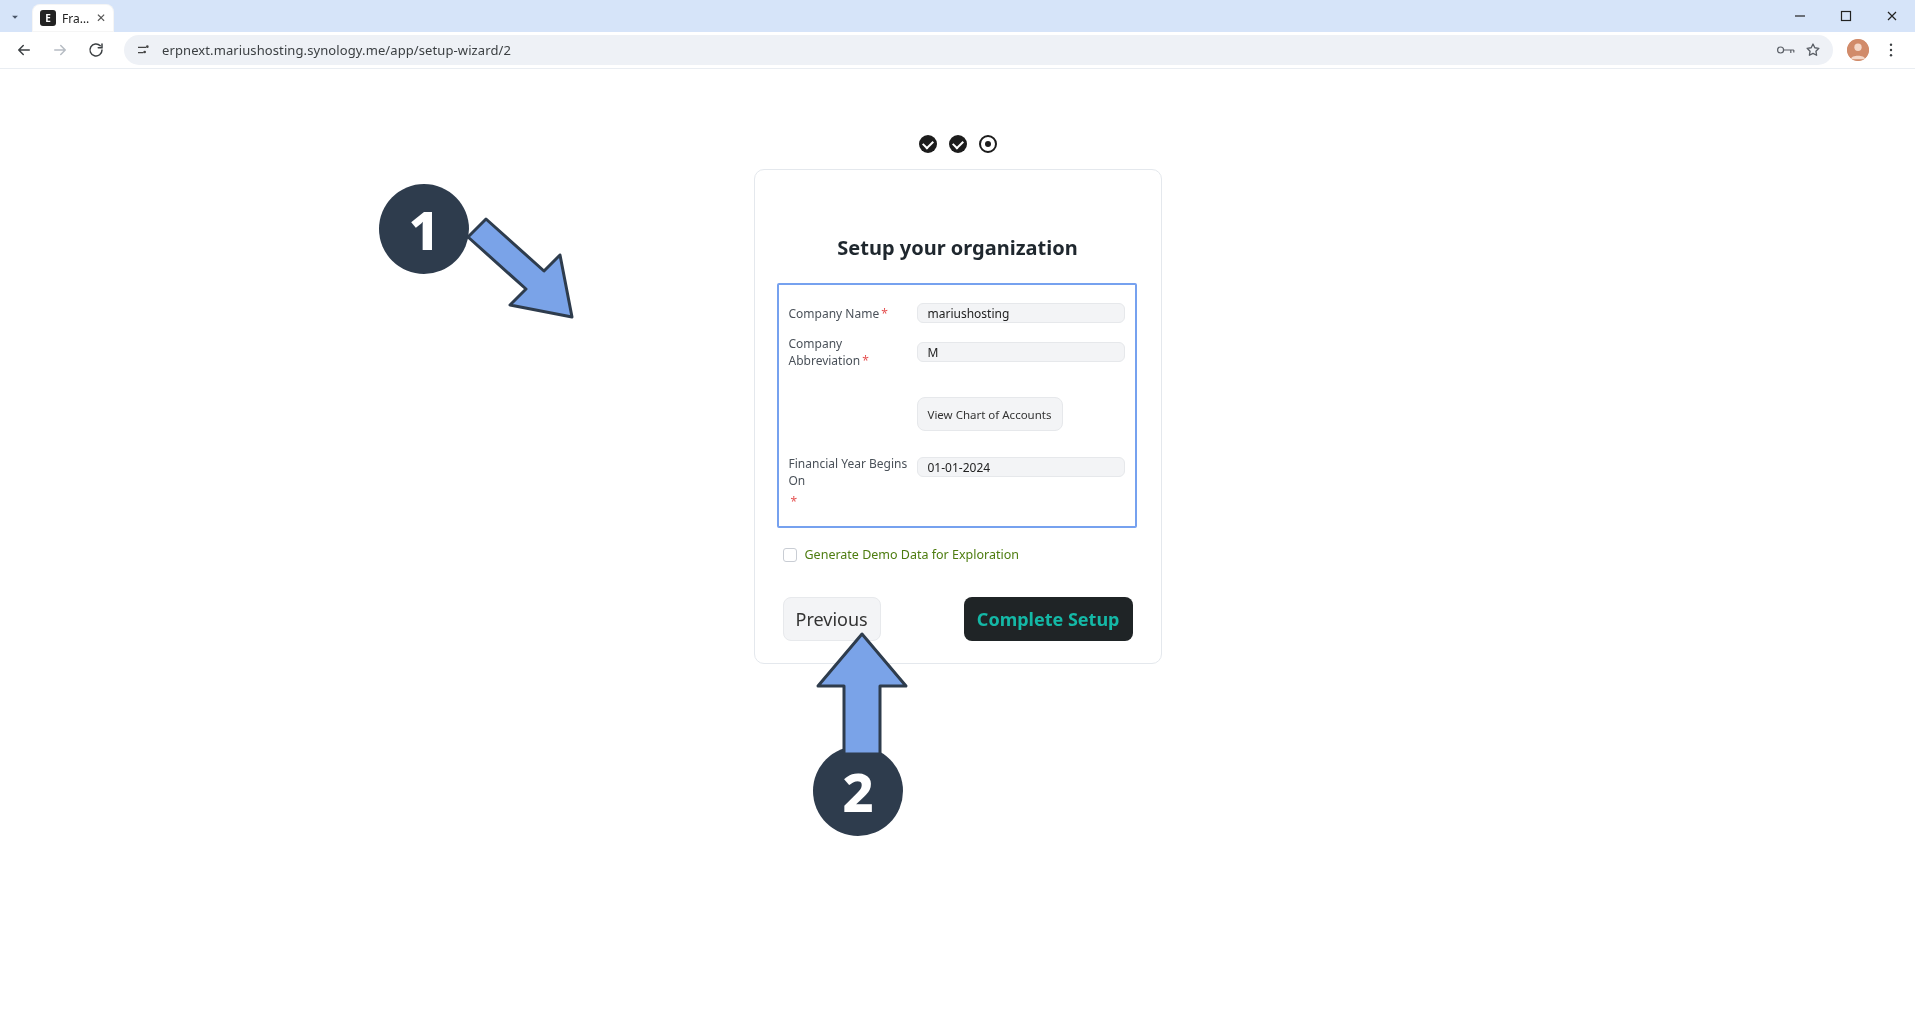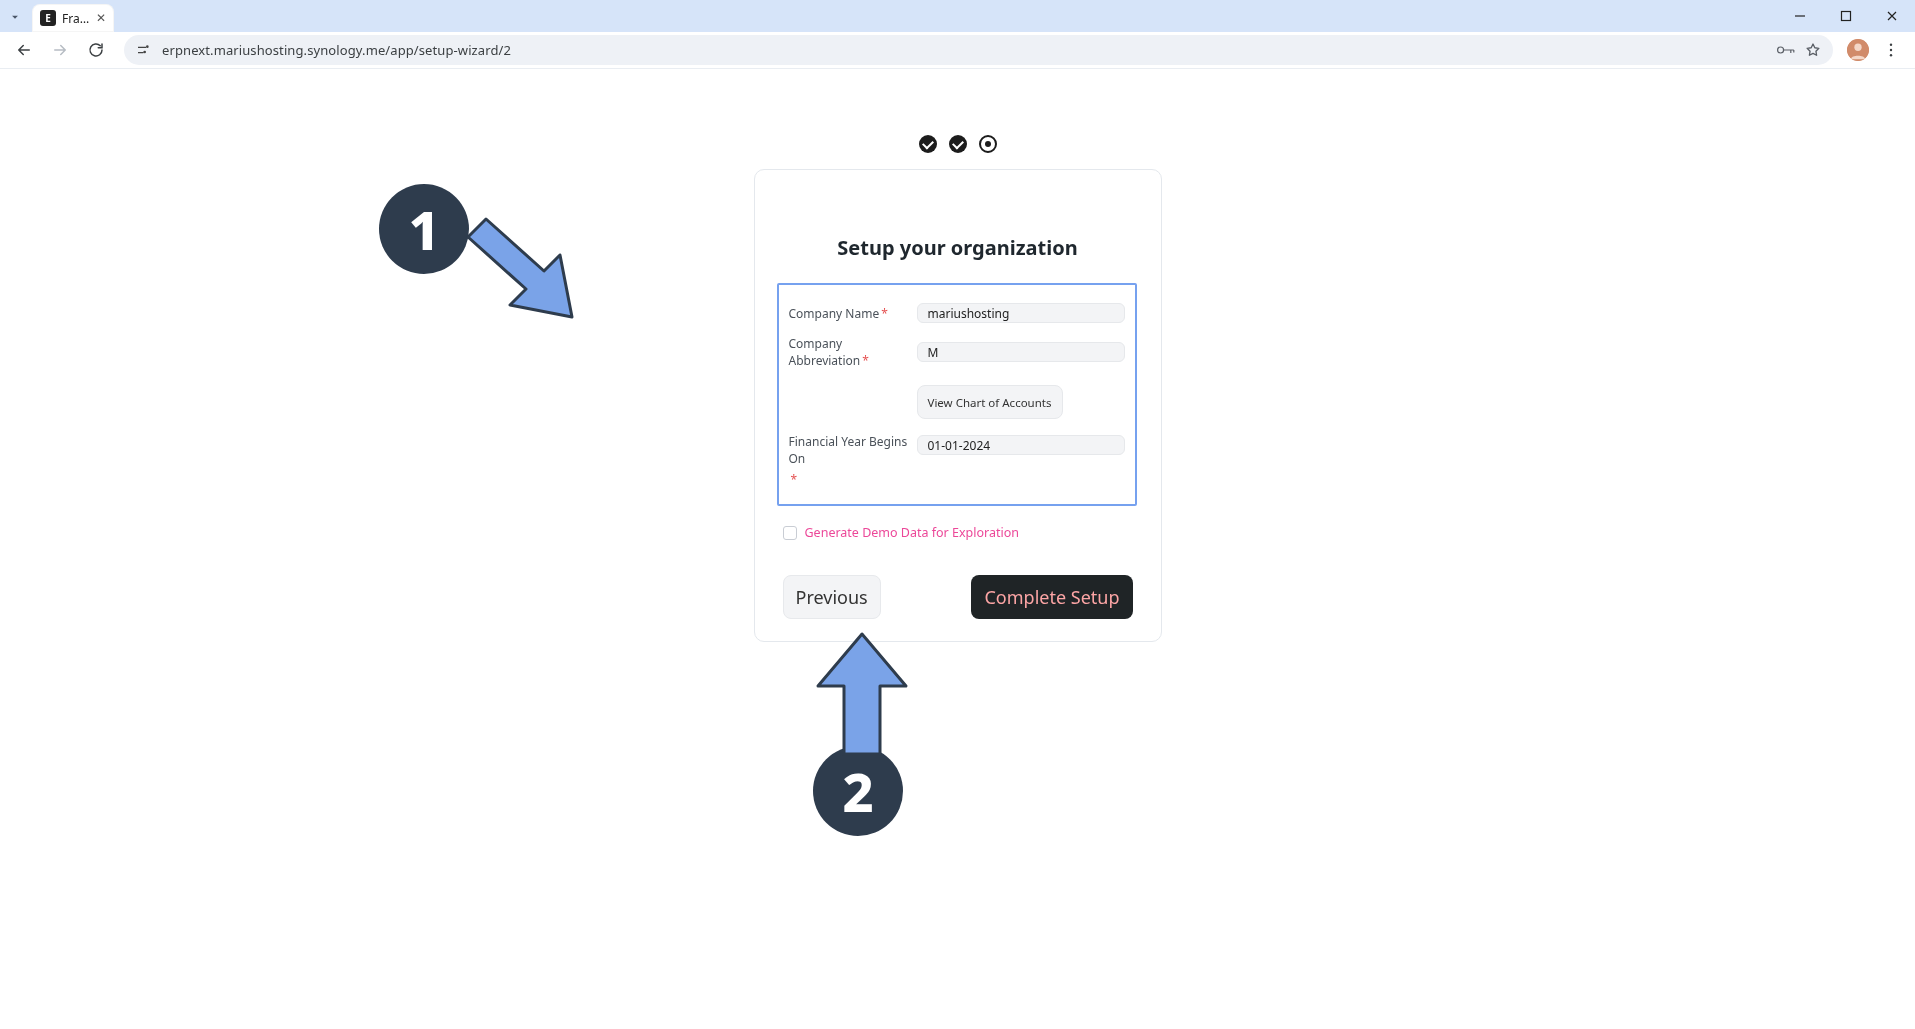--- a/index.html
+++ b/index.html
@@ -62,31 +62,31 @@
 
   .highlight-box{border:2px solid var(--hl);border-radius:2px;padding:12px 10px 10px;margin:-2px -4px 14px -6px;}
   .row{display:flex;align-items:center;padding:6px 0;}
   .row-tight{padding-top:2px;}
   .row .lbl{width:128px;font-size:12px;color:#4a5159;}
   .row .lbl .req{color:#e55353;margin-left:2px;}
   .row .lbl-wide{width:128px;font-size:12px;color:#4a5159;}
   .row .lbl-wide .req{color:#e55353;margin-left:2px;display:inline-block;margin-top:4px;}
   .field{flex:1;height:20px;background:var(--field-bg);border:1px solid var(--field-border);border-radius:6px;padding:0 10px;font-size:12px;color:#222;display:flex;align-items:center;position:relative;}
   .field .sel-arrow{position:absolute;right:8px;top:50%;transform:translateY(-50%);color:#6b7280;}
-  .mini-btn{display:inline-flex;align-items:center;height:28px;padding:16px 10px;background:var(--field-bg);border:1px solid var(--field-border);border-radius:8px;font-size:11.5px;color:#333;margin-top:8px;}
+  .mini-btn{display:inline-flex;align-items:center;height:28px;padding:16px 10px;background:var(--field-bg);border:1px solid var(--field-border);border-radius:8px;font-size:11.5px;color:#333;margin-top:20px;}
 
   .check-row{display:flex;align-items:center;gap:8px;padding:4px 0 6px;}
   .check-row .cb{width:14px;height:14px;border:1.5px solid #c9cdd4;border-radius:3px;background:#fff;}
-  .check-row .cb-label{font-size:12.5px;color:#ec4899;}
+  .check-row .cb-label{font-size:12.5px;color:#4d7c0f;}
   .help-text{font-size:12px;color:#98a1ab;line-height:1.55;margin-top:2px;}
 
   .card-actions{display:flex;justify-content:space-between;align-items:center;margin-top:28px;}
   .btn{height:44px;padding:12px 12px;border-radius:8px;font-size:18px;display:inline-flex;align-items:center;border:1px solid transparent;}
   .btn.light{background:#f3f4f6;border:1px solid #e7e9ec;color:#333;}
-  .btn.dark{background:var(--btn-dark);color:#fca5a5;font-weight:400;}
+  .btn.dark{background:var(--btn-dark);color:#14b8a6;font-weight:700;}
 
   
   .badge-circle{position:absolute;width:90px;height:90px;border-radius:50%;background:var(--accent-navy);color:#fff;display:flex;align-items:center;justify-content:center;font-size:54px;font-weight:800;font-family:Arial, sans-serif;}
   .badge-1{left:379px;top:115px;}
   .badge-2{left:813px;top:677px;}
 
   .arrow-shell{position:absolute;}
   .arrow-shell svg{display:block;}
 </style>
 </head>
@@ -206,21 +206,21 @@
       </div>
 
 
       <div class="row row-tight">
         <div class="lbl"></div>
         <div style="flex:1;">
           <span class="mini-btn">View Chart of Accounts</span>
         </div>
       </div>
 
-      <div class="row" style="align-items:flex-start;margin-top:2px;">
+      <div class="row" style="align-items:flex-start;margin-top:12px;">
         <div class="lbl-wide"><span>Financial Year Begins On</span><br><span class="req">*</span></div>
         <div class="field" style="margin-top:2px;text-align:right;">
             <span>01-01-2024</span>
           </div>
       </div>
 
     </div>
 
     <div class="check-row">
       <span class="cb"></span>

